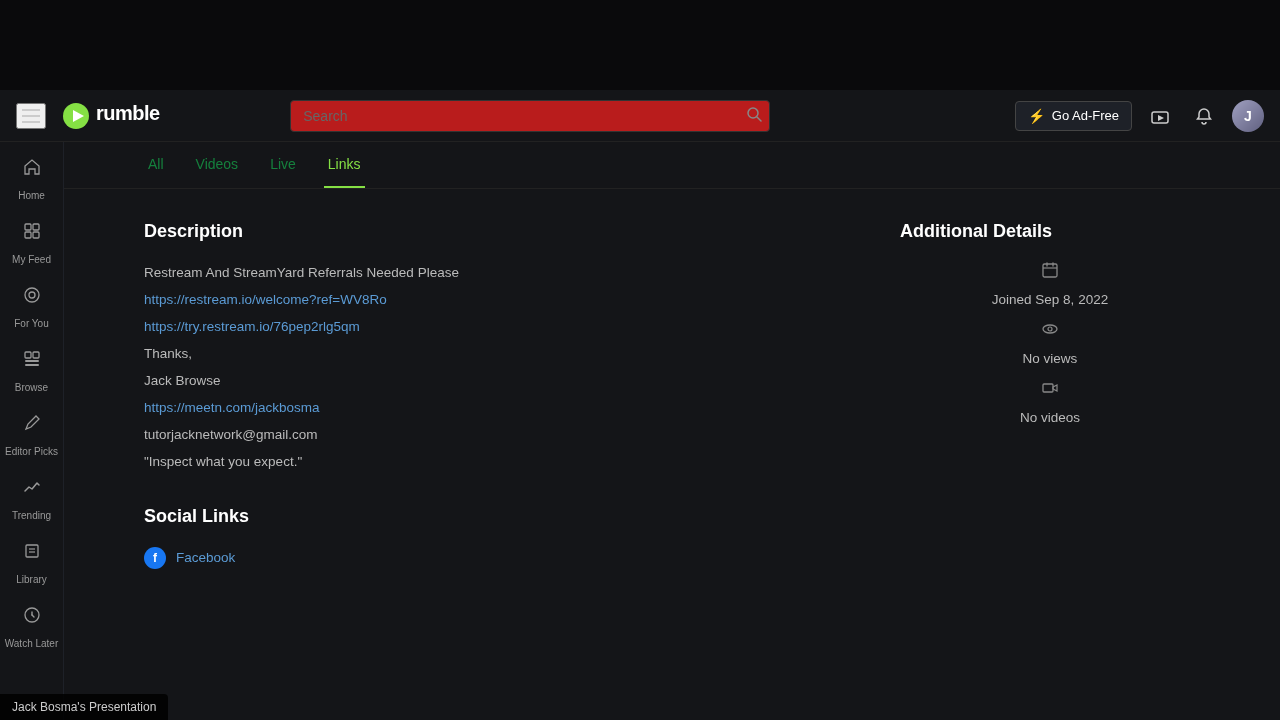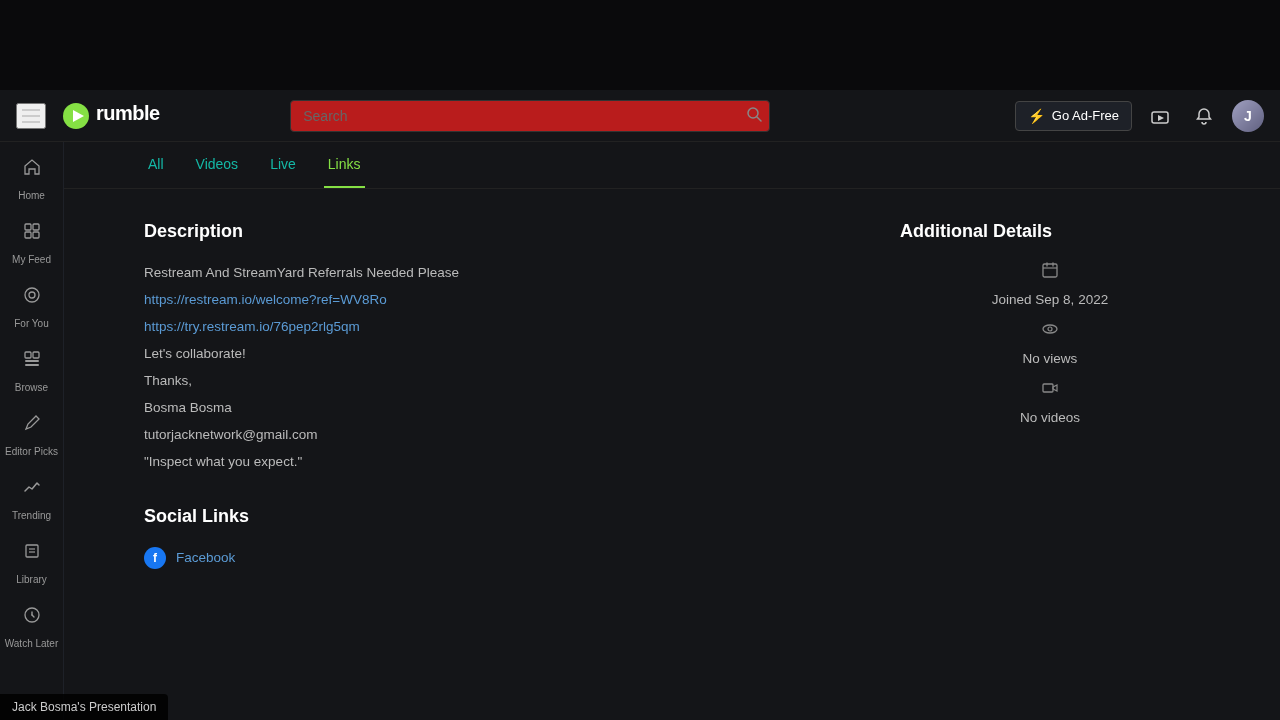--- a/index.html
+++ b/index.html
@@ -191,21 +191,21 @@
       padding: 0 80px;
       background: #141518;
       border-bottom: 1px solid #222;
       position: sticky;
       top: 0;
       z-index: 10;
     }
 
     .tab {
       padding: 14px 4px;
-      color: #14b8a6;
+      color: #15803d;
       cursor: pointer;
       font-size: 14px;
       border-bottom: 2px solid transparent;
       text-decoration: none;
     }
     .tab.active {
       color: #85e044;
       border-bottom-color: #85e044;
       font-weight: 500;
     }
@@ -491,23 +491,23 @@
     <div class="page-content">
 
       <div>
 
         <div>
           <div class="section-title">Description</div>
           <div class="description-text">
             <span class="desc-line">Restream And StreamYard Referrals Needed Please</span>
             <a class="desc-link" href="#">https://restream.io/welcome?ref=WV8Ro</a>
             <a class="desc-link" href="#">https://try.restream.io/76pep2rlg5qm</a>
-            <span class="desc-line">Let's collaborate!</span>
             <span class="desc-line">Thanks,</span>
-            <span class="desc-line">Bosma Bosma</span>
+            <span class="desc-line">Jack Browse</span>
+            <a class="desc-link" href="#">https://meetn.com/jackbosma</a>
             <span class="desc-line">tutorjacknetwork@gmail.com</span>
             <span class="desc-line">"Inspect what you expect."</span>
           </div>
         </div>
 
         <div style="margin-top:32px;">
           <div class="section-title">Social Links</div>
           <a class="social-link-item" href="#">
             <div class="social-link-icon fb-icon">f</div>
             <span class="social-link-text">Facebook</span>

